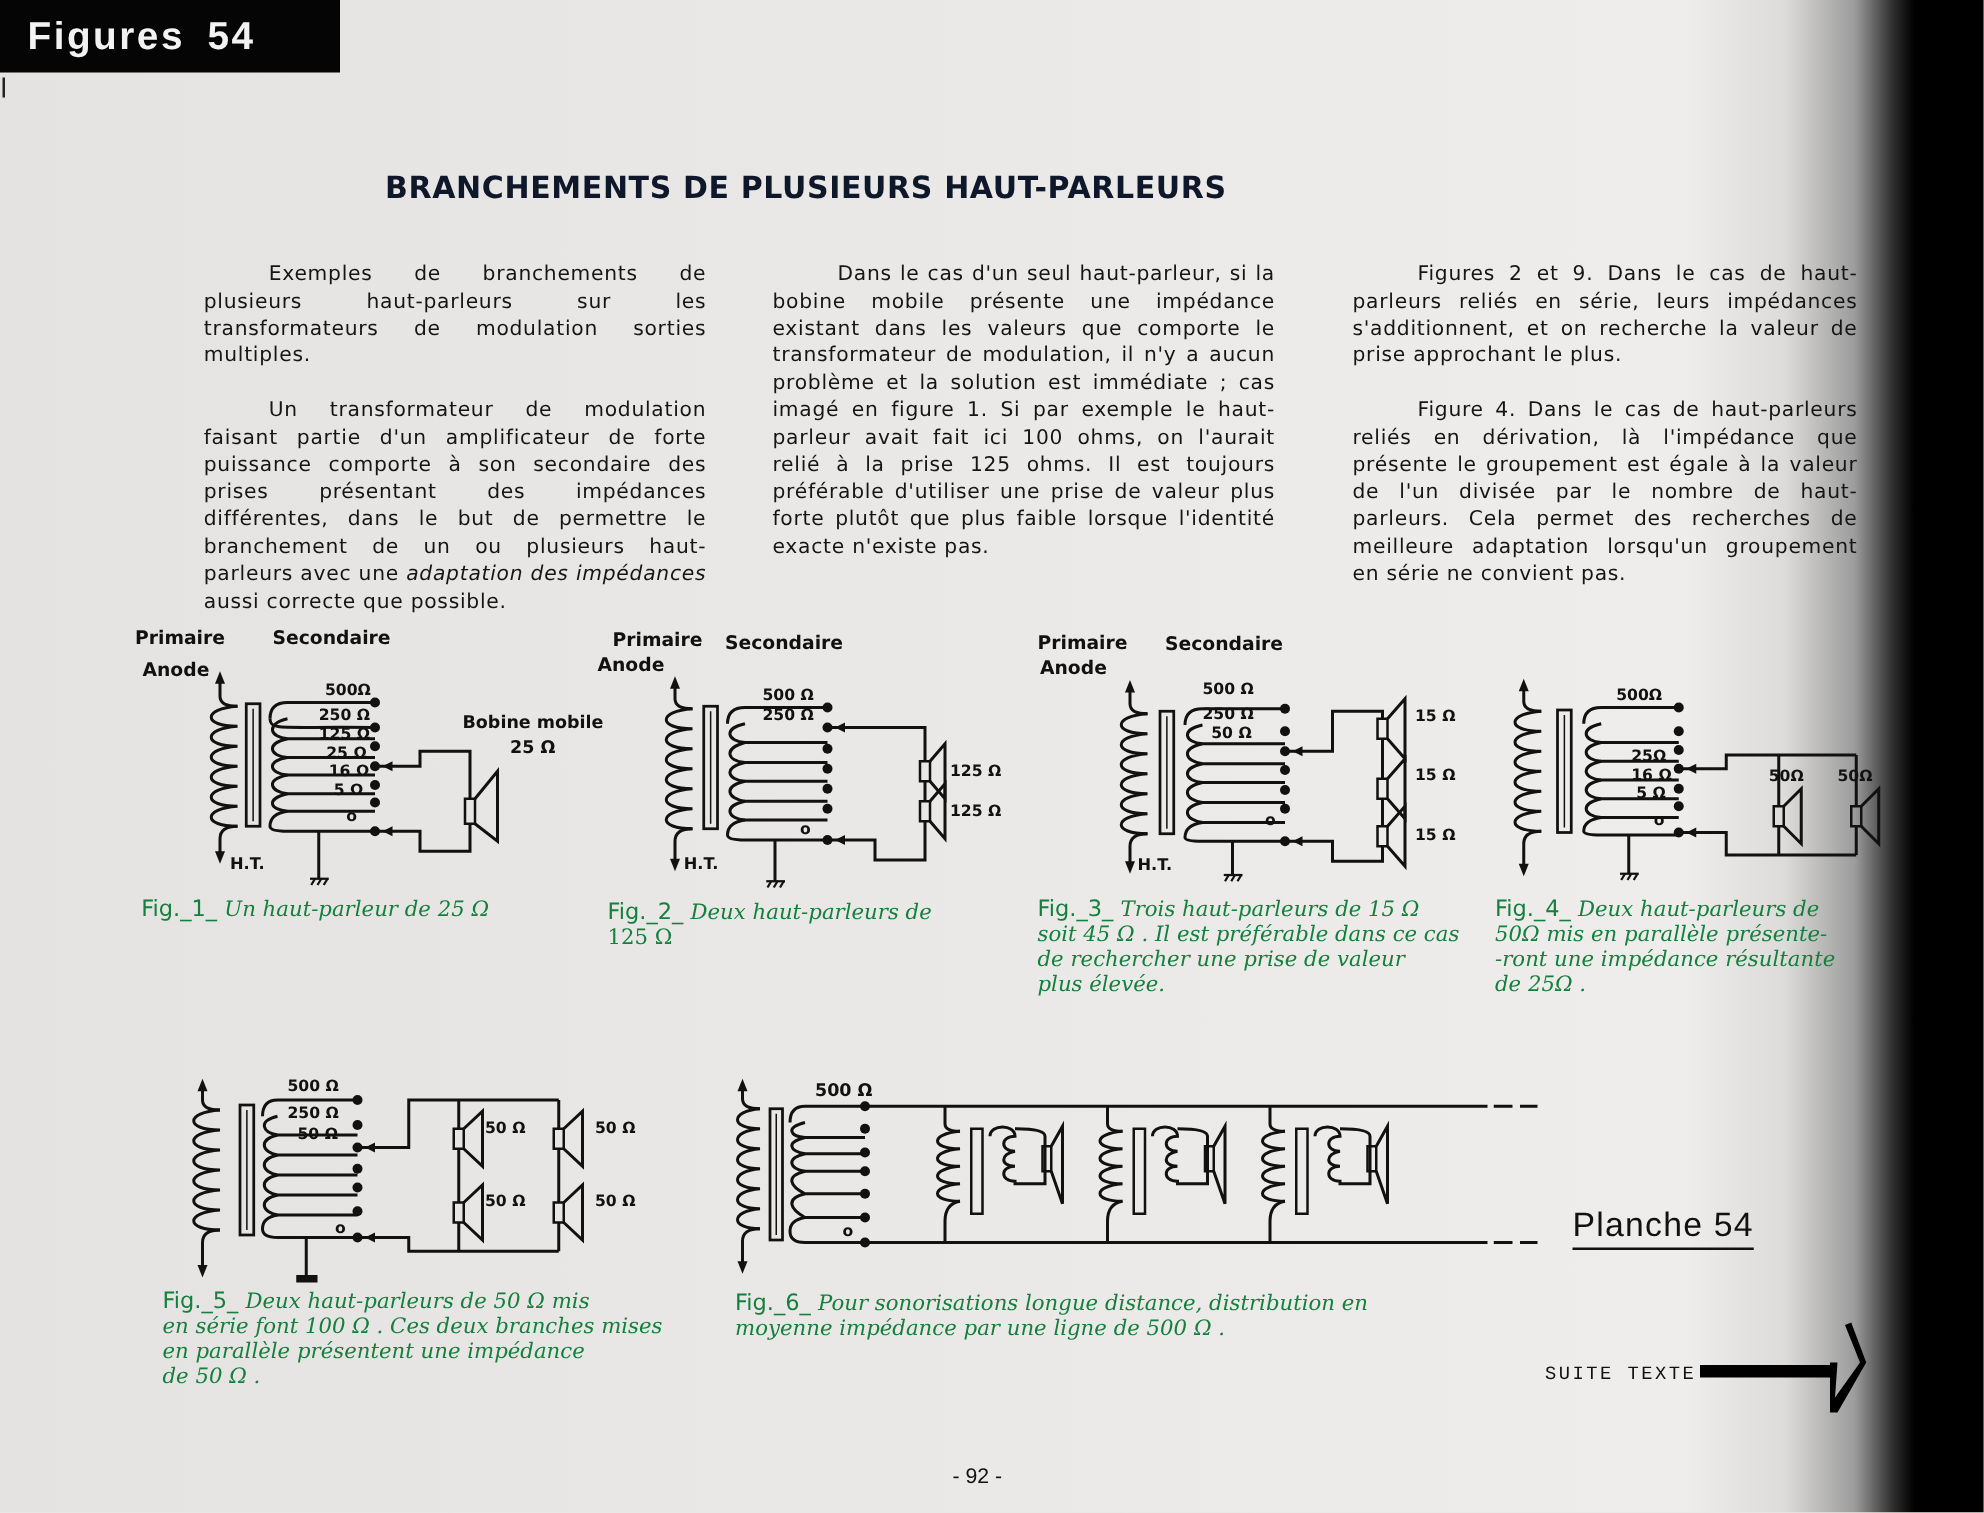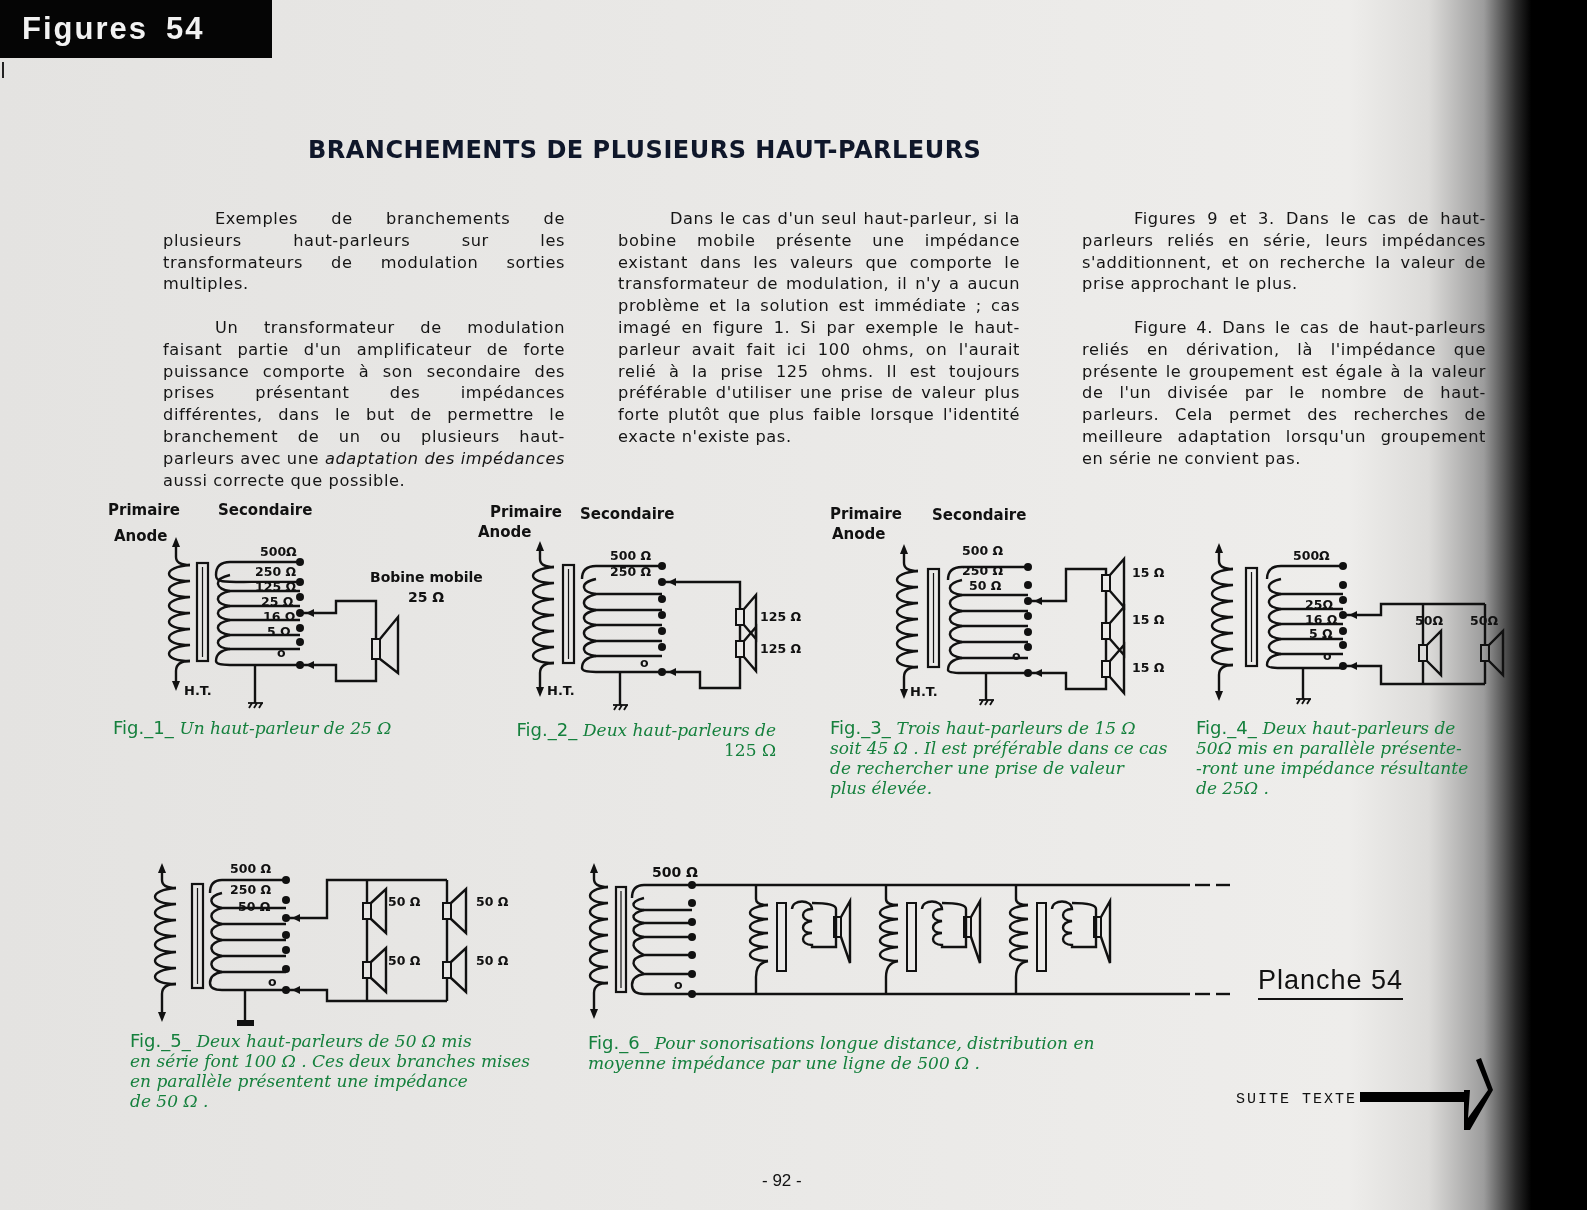--- a/index.html
+++ b/index.html
@@ -68,21 +68,21 @@
 <div class="col col1">
   <p>Exemples de branchements de plusieurs haut-parleurs sur les transformateurs de modulation sorties multiples.</p>
   <p><span>Un transformateur de modulation faisant partie d'un amplificateur de forte puissance comporte à son secondaire des prises présentant des impédances différentes, dans le but de permettre le branchement de un ou plusieurs haut-parleurs avec une </span><em>adaptation des impédances</em><span> aussi correcte que possible.</span></p>
 </div>
 
 <div class="col col2">
   <p>Dans le cas d'un seul haut-parleur, si la bobine mobile présente une impédance existant dans les valeurs que comporte le transformateur de modulation, il n'y a aucun problème et la solution est immédiate ; cas imagé en figure 1. Si par exemple le haut-parleur avait fait ici 100 ohms, on l'aurait relié à la prise 125 ohms. Il est toujours préférable d'utiliser une prise de valeur plus forte plutôt que plus faible lorsque l'identité exacte n'existe pas.</p>
 </div>
 
 <div class="col col3">
-  <p>Figures 9 et 3. Dans le cas de haut-parleurs reliés en série, leurs impédances s'additionnent, et on recherche la valeur de prise approchant le plus.</p>
+  <p>Figures 2 et 9. Dans le cas de haut-parleurs reliés en série, leurs impédances s'additionnent, et on recherche la valeur de prise approchant le plus.</p>
   <p>Figure 4. Dans le cas de haut-parleurs reliés en dérivation, là l'impédance que présente le groupement est égale à la valeur de l'un divisée par le nombre de haut-parleurs. Cela permet des recherches de meilleure adaptation lorsqu'un groupement en série ne convient pas.</p>
 </div>
 
 <svg class="fig" style="left:100px;top:495px" width="380" height="210" viewBox="0 0 380 210">
   <g stroke="#111" stroke-width="2.4" fill="none">
 
     <path d="M76 48 V62 Q76 70 90 70"></path>
     <path d="M90 70 C62 72 62 86 90 86 C62 88 62 102 90 102 C62 104 62 118 90 118 C62 120 62 134 90 134 C62 136 62 150 90 150 C62 152 62 166 90 166"></path>
     <path d="M90 166 Q76 166 76 176 V190"></path>
 
@@ -189,21 +189,21 @@
   <text class="lbl" x="20" y="22">Primaire</text>
   <text class="lbl" x="110" y="24">Secondaire</text>
   <text class="lbl" x="8" y="42">Anode</text>
   <text class="lbl" x="77" y="200" style="font-size:13px">H.T.</text>
   <text class="ohm" x="140" y="65">500 Ω</text>
   <text class="ohm" x="140" y="81">250 Ω</text>
   <text class="ohm" x="170" y="172">o</text>
   <text class="ohm" x="290" y="126">125 Ω</text>
   <text class="ohm" x="290" y="158">125 Ω</text>
 </svg>
-<div class="cap" style="left:486px;top:720px;text-align:right;width:290px">
+<div class="cap" style="left:486px;top:720px;text-align:left;width:290px">
   <span class="fig-no">Fig._2_</span>
   <span class="cap-txt">Deux haut-parleurs de</span><br>
   <span class="cap-txt" style="font-style:normal">125 Ω</span>
 </div>
 
 <svg class="fig" style="left:820px;top:495px" width="370" height="215" viewBox="0 0 370 215">
   <g stroke="#111" stroke-width="2.4" fill="none">
     <path d="M84 55 V68 Q84 76 98 76"></path>
     <path d="M98 76 C70 78 70 92 98 92 C70 94 70 108 98 108 C70 110 70 124 98 124 C70 126 70 140 98 140 C70 142 70 156 98 156 C70 158 70 172 98 172"></path>
     <path d="M98 172 Q84 172 84 182 V198"></path>

